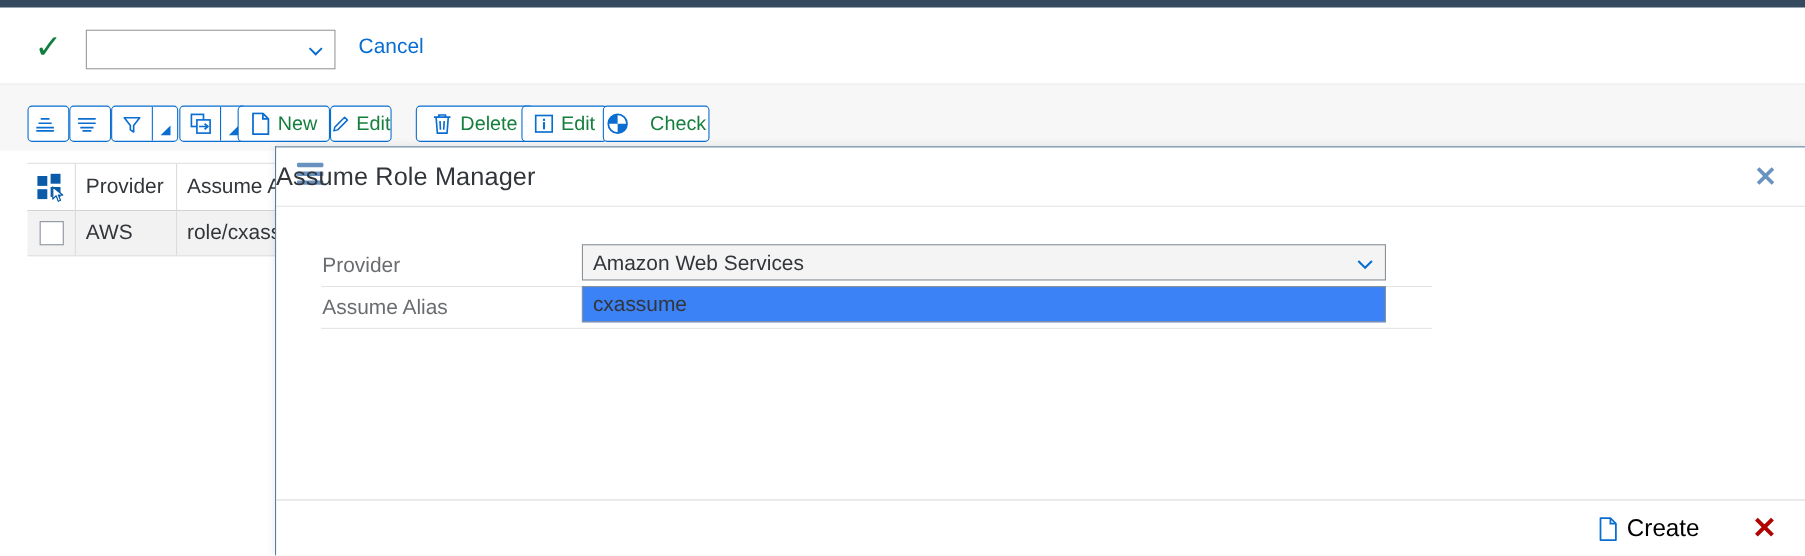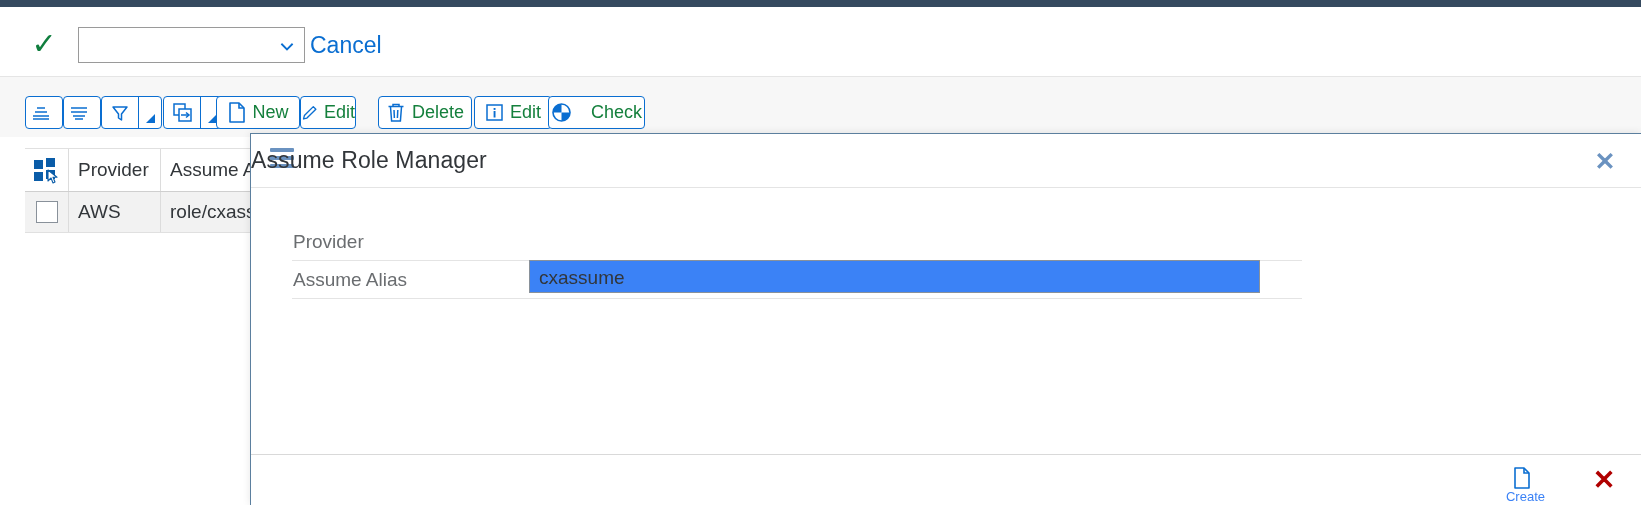--- a/index.html
+++ b/index.html
@@ -29,22 +29,22 @@
     border:1px solid #9a9a9a;background:#ffffff;box-sizing:border-box;
   }
   .hb-combo .val{
     position:absolute;left:9px;top:8px;right:34px;
     font-size:16px;color:#32363a;white-space:nowrap;overflow:hidden;
   }
   .hb-combo .chev{
     position:absolute;right:8px;top:9px;width:18px;height:18px;
   }
   .hb-cancel{
-    position:absolute;left:310px;top:25px;
-    font-size:23px;color:#0a6ed1;cursor:pointer;white-space:nowrap;
+    position:absolute;left:326px;top:25px;
+    font-size:19px;color:#0a6ed1;cursor:pointer;white-space:nowrap;
   }
 
   
   .toolbar{
     position:absolute;left:0;top:77px;width:1641px;height:60px;
     background:#f7f7f7;
   }
   .tb-btn{
     position:absolute;top:96px;height:33px;box-sizing:border-box;
     border:1px solid #0a6ed1;border-radius:4px;background:#ffffff;
@@ -126,21 +126,21 @@
     background:
       linear-gradient(90deg,#d8d8d8 0 16%,#c2c2c2 16% 27%,#e2e2e2 27% 40%,
       #b9b9b9 40% 52%,#dcdcdc 52% 63%,#c9c9c9 63% 78%,#e6e6e6 78% 100%);
     filter:blur(1.2px);
     margin:0 1px;
   }
 
   .dlg-footer{position:relative;height:52px;border-top:1px solid #d9d9d9;}
   .ft-create{
     position:absolute;right:96px;top:12px;display:flex;align-items:center;
-    color:#3b82f6;font-size:13px;cursor:pointer;white-space:nowrap;flex-direction:column;
+    color:#000000;font-size:22px;cursor:pointer;white-space:nowrap;
   }
   .ft-create .lbl{margin-left:8px;padding-bottom:2px;}
   .ft-x{
     position:absolute;right:22px;top:10px;width:30px;height:30px;
     color:#b00000;font-size:27px;line-height:30px;text-align:center;
     font-weight:bold;cursor:pointer;
   }
 </style>
 </head>
 <body>
@@ -221,21 +221,21 @@
     <span class="lbl">New</span>
   </div>
 
   <div class="tb-btn" style="left:300px;width:56px;">
     <svg width="20" height="20" viewBox="0 0 20 20">
       <path d="M14.5 2.5 L17.5 5.5 L7 16 L3 17 L4 13 Z" fill="none" stroke="#0a6ed1" stroke-width="1.6" stroke-linejoin="round"></path>
     </svg>
     <span class="lbl">Edit</span>
   </div>
 
-  <div class="tb-btn" style="left:378px;width:94px;">
+  <div class="tb-btn" style="left:378px;width:107px;">
     <svg width="20" height="21" viewBox="0 0 20 21">
       <g stroke="#0a6ed1" stroke-width="1.5" fill="none">
         <line x1="2.5" y1="4.5" x2="17.5" y2="4.5"></line>
         <path d="M7 4.5 V2.5 H13 V4.5"></path>
         <path d="M4.5 5 L5.6 19 H14.4 L15.5 5"></path>
         <line x1="8" y1="8" x2="8.4" y2="16"></line>
         <line x1="11.8" y1="8" x2="11.4" y2="16"></line>
       </g>
     </svg>
     <span class="lbl">Delete</span>
@@ -293,20 +293,26 @@
           <span></span>
       </div>
       <div class="dlg-title">Assume Role Manager</div>
       <div class="dlg-close">✕</div>
     </div>
 
     <div class="dlg-body">
 
       <div class="formrow" style="top:34px;">
         <div class="lab">Provider</div>
+        <div class="fld select" style="top:0;">
+          <div class="txt">Amazon Web Services</div>
+          <svg class="chev2" viewBox="0 0 16 16">
+            <path d="M2.5 5.5 L8 11 L13.5 5.5" fill="none" stroke="#0a6ed1" stroke-width="1.7"></path>
+          </svg>
+        </div>
       </div>
 
       <div class="formrow" style="top:72px;">
         <div class="lab">Assume Alias</div>
         <div class="fld" style="top:0;width:731px;">
           <div class="txt" style="right:9px;">cxassume</div>
         </div>
       </div>
 
 

